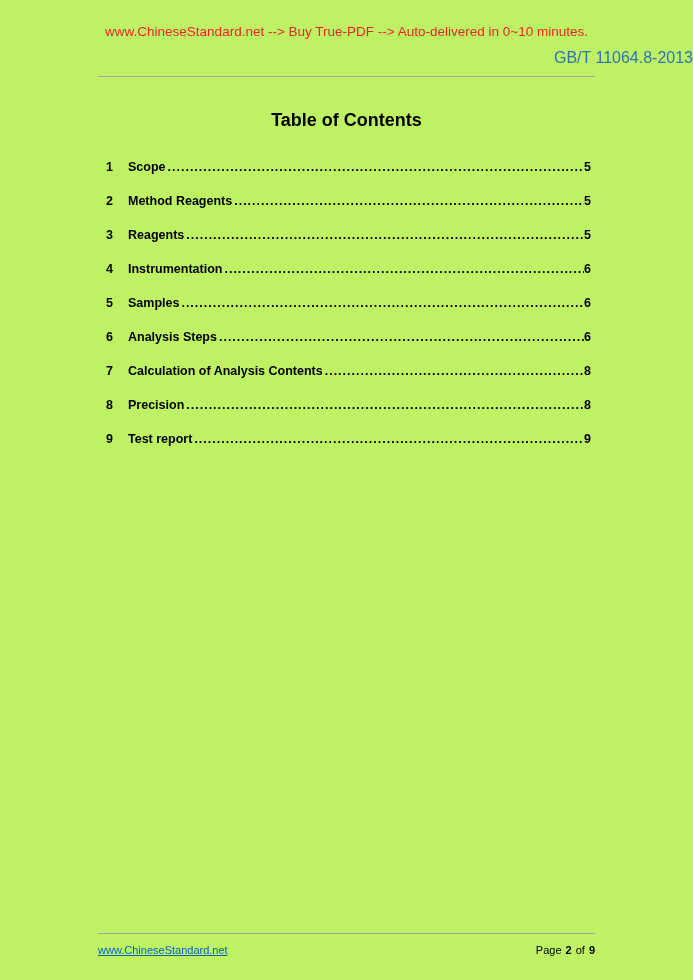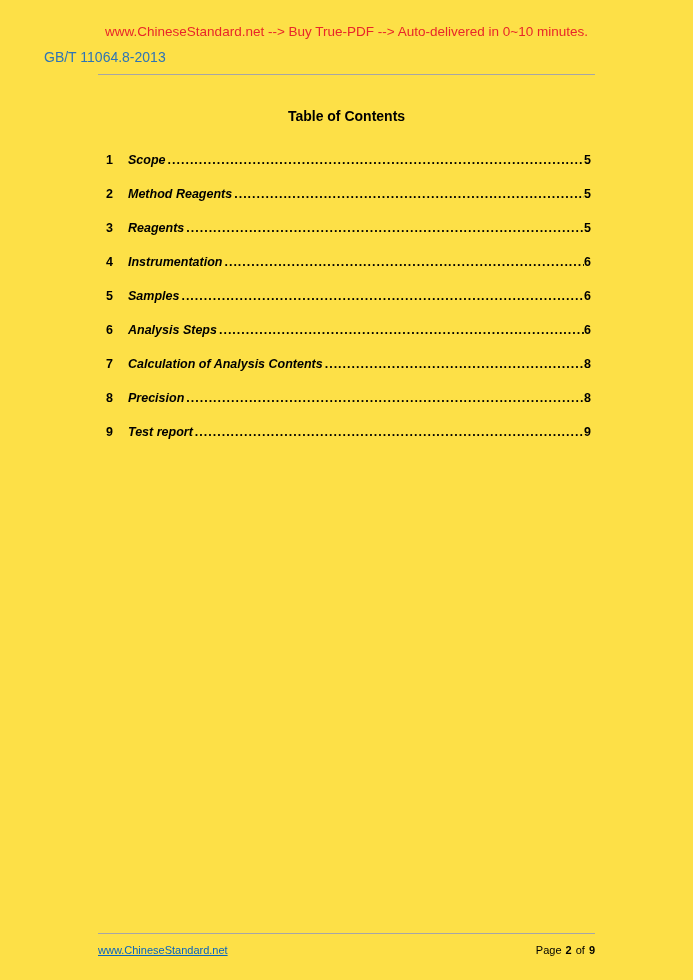--- a/index.html
+++ b/index.html
@@ -8,68 +8,66 @@
     --link-blue: #0563c1;
     --rule-gray: #a6a6a6;
   }
   * { box-sizing: border-box; margin: 0; padding: 0; }
   html, body { background: #ffffff; }
   .page {
     position: relative;
     width: 693px;
     height: 980px;
     margin: 0 auto;
-    background: #fde047;
+    background: #bef264;
     font-family: "Liberation Sans", sans-serif;
     color: #000;
     overflow: hidden;
   }
   .banner {
     padding-top: 24px;
     text-align: center;
     font-size: 13.5px;
     color: var(--banner-red, #e8262a);
   }
   .std-code {
     margin-top: 10px;
-    text-align: left;
-    font-size: 14px;
+    text-align: right;
+    font-size: 16px;
     color: var(--standard-blue, #2e74b5);
-    margin-left: 44px;
   }
   .header-rule {
     margin: 9px 98px 0 98px;
     border: 0;
     border-top: 1px solid var(--rule-gray, #a6a6a6);
   }
   .doc-title {
     margin-top: 33px;
     text-align: center;
-    font-size: 14px;
+    font-size: 18px;
     font-weight: bold;
   }
   .toc {
     margin: 29px 102px 0 106px;
   }
   .toc-row {
     display: flex;
     align-items: baseline;
     font-size: 12.5px;
     font-weight: bold;
     line-height: 14px;
     margin-bottom: 20px;
     cursor: pointer;
   }
   .toc-num {
     flex: 0 0 22px;
   }
   .toc-label {
     white-space: nowrap;
     padding-right: 2px;
-    font-style: italic;
   }
   .toc-leader {
     flex: 1 1 auto;
     overflow: hidden;
     white-space: nowrap;
     letter-spacing: 1px;
     min-width: 10px;
   }
   .toc-page {
     flex: 0 0 auto;

